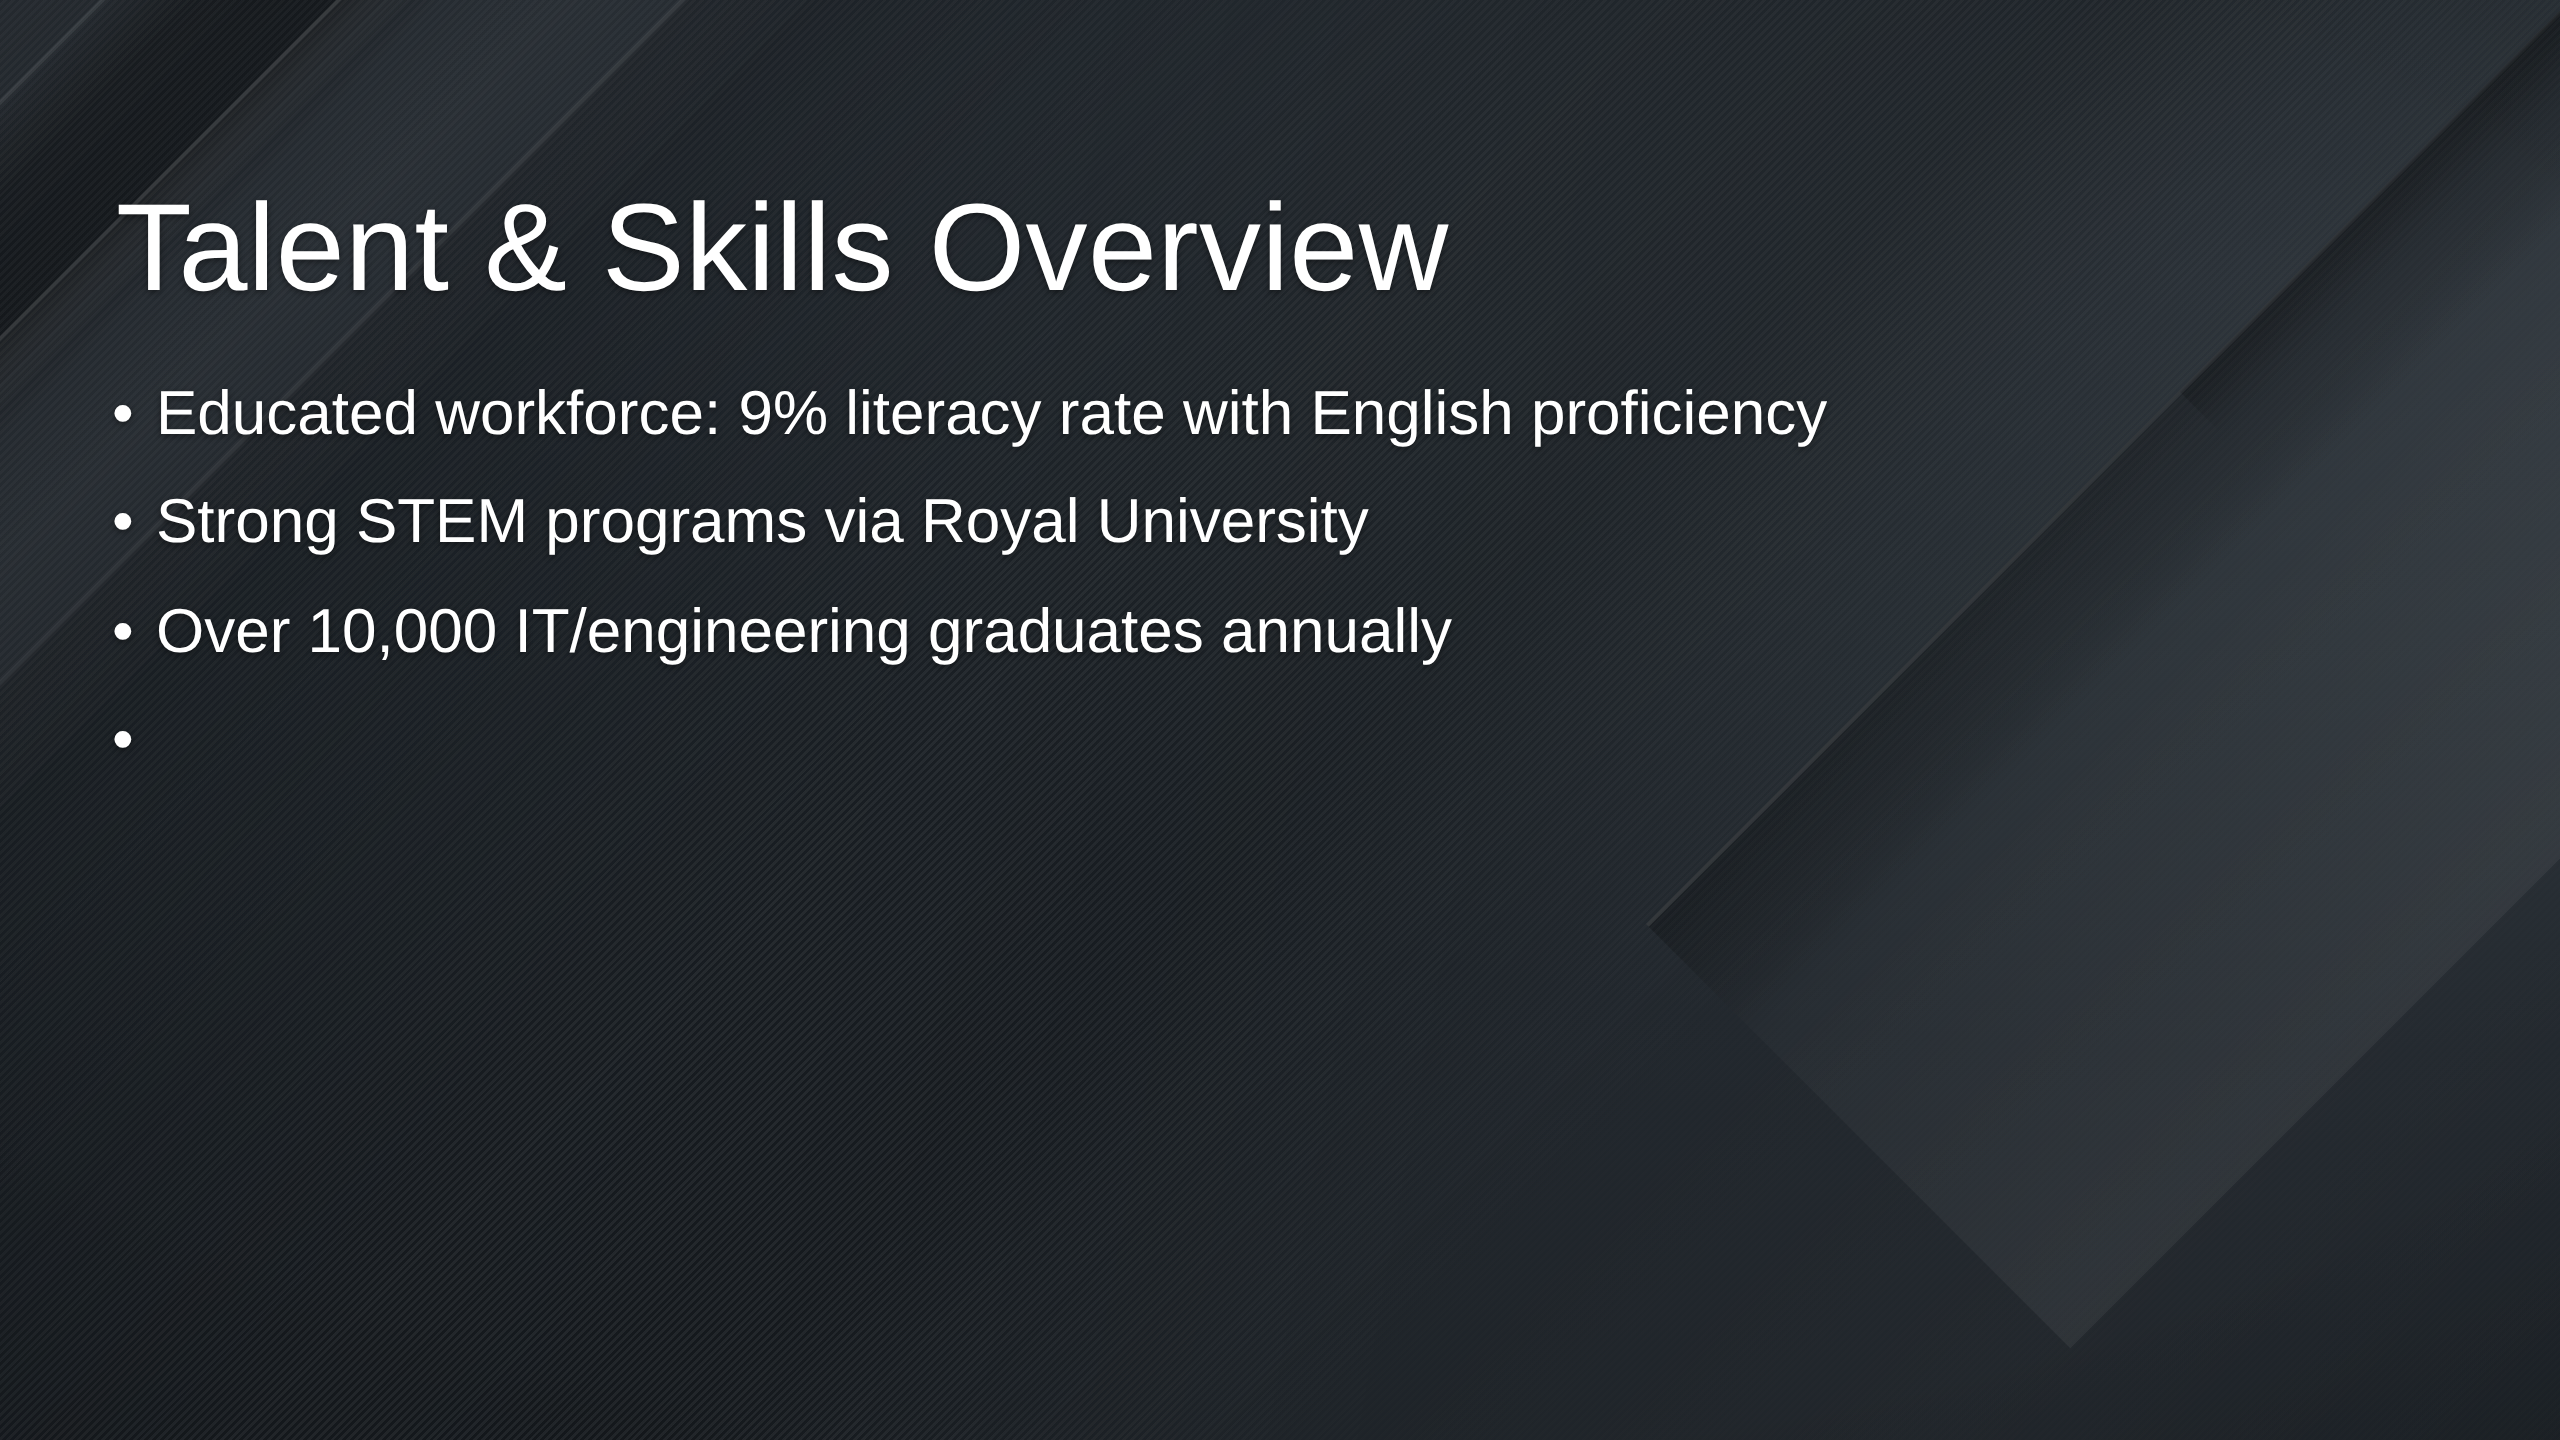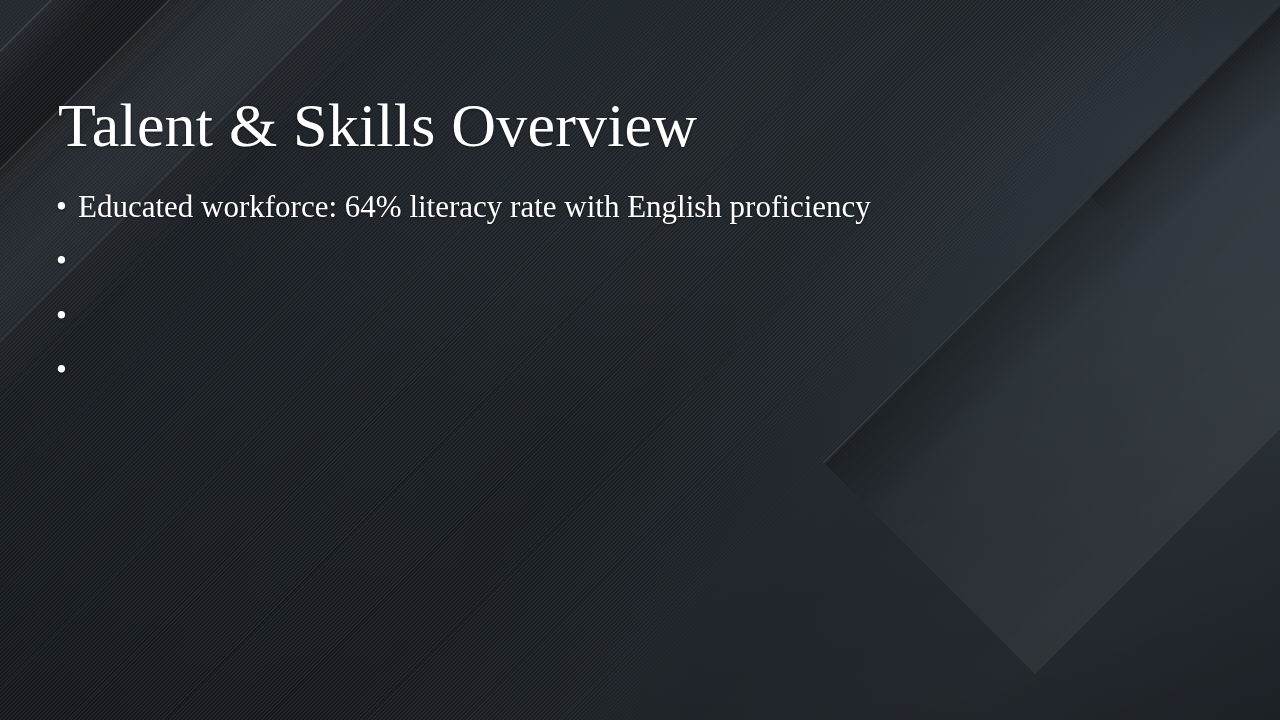--- a/index.html
+++ b/index.html
@@ -7,21 +7,21 @@
     margin: 0;
     padding: 0;
     background: #14181b;
   }
   #slide {
     position: relative;
     width: 1280px;
     height: 720px;
     overflow: hidden;
     background: #1b2024;
-    font-family: Liberation Serif, serif;
+    font-family: Liberation Sans, sans-serif;
     -webkit-font-smoothing: antialiased;
   }
 
   
   .bg-layer {
     position: absolute;
     inset: 0;
     pointer-events: none;
   }
 
@@ -205,27 +205,29 @@
   <div class="bg-layer bg-stripes stripes-band"></div>
   <div class="bg-layer bg-vignette"></div>
 
   <div class="content">
 
     <h1 class="slide-title">Talent &amp; Skills Overview</h1>
 
     <ul class="bullet-list">
       <li class="bullet-item">
         <span class="bullet-marker">•</span>
-        <span class="bullet-text">Educated workforce: 64% literacy rate with English proficiency</span>
-      </li>
-      <li class="bullet-item">
-        <span class="bullet-marker">•</span>
-      </li>
-      <li class="bullet-item">
-        <span class="bullet-marker">•</span>
+        <span class="bullet-text">Educated workforce: 9% literacy rate with English proficiency</span>
+      </li>
+      <li class="bullet-item">
+        <span class="bullet-marker">•</span>
+        <span class="bullet-text">Strong STEM programs via Royal University</span>
+      </li>
+      <li class="bullet-item">
+        <span class="bullet-marker">•</span>
+        <span class="bullet-text">Over 10,000 IT/engineering graduates annually</span>
       </li>
       <li class="bullet-item">
         <span class="bullet-marker">•</span>
       </li>
     </ul>
 
   </div>
 </div>
 
 </body></html>

